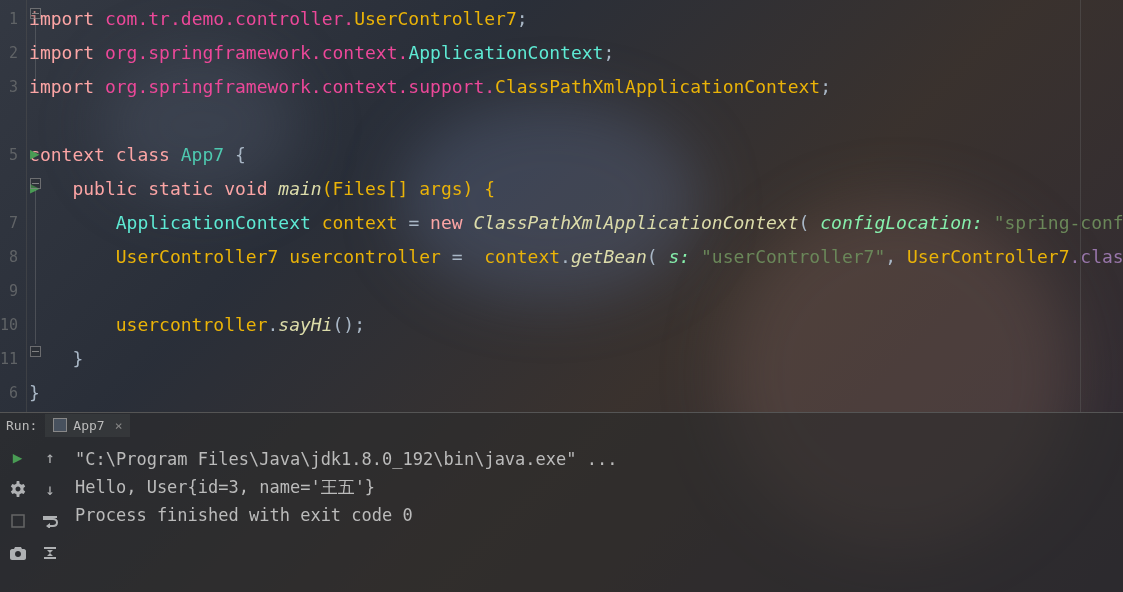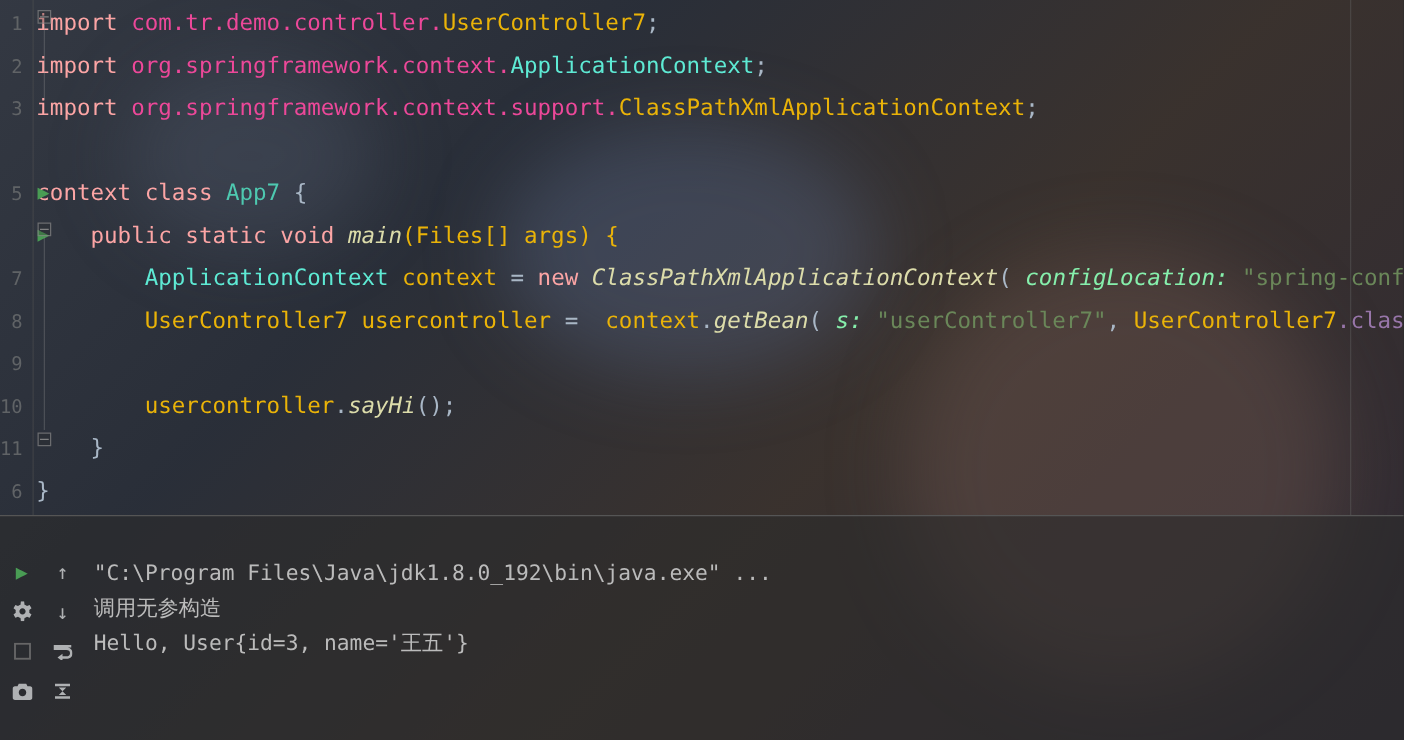--- a/index.html
+++ b/index.html
@@ -232,20 +232,28 @@
     <div class="code-line">        <span class="cls-blue">ApplicationContext</span><span class="ident"> context </span><span class="punct">= </span><span class="kw-orange">new </span><span class="fn-yellow">ClassPathXmlApplicationContext</span><span class="punct">( </span><span class="hint">configLocation: </span><span class="str">"spring-config.xml"</span></div>
     <div class="code-line">        <span class="ident">UserController7</span><span class="ident"> usercontroller </span><span class="punct">=  </span><span class="ident">context</span><span class="punct">.</span><span class="fn-yellow">getBean</span><span class="punct">( </span><span class="hint">s: </span><span class="str">"userController7"</span><span class="punct">, </span><span class="ident">UserController7</span><span class="field">.class</span></div>
     <div class="code-line"></div>
     <div class="code-line">        <span class="ident">usercontroller</span><span class="punct">.</span><span class="fn-yellow">sayHi</span><span class="punct">();</span></div>
     <div class="code-line">    <span class="punct">}</span></div>
     <div class="code-line"><span class="punct">}</span></div>
   </div>
 </div>
 
 <div class="run-panel">
+  <div class="run-header">
+    <span>Run:</span>
+    <div class="run-tab">
+      <div class="run-tab-icon"></div>
+      <span>App7</span>
+      <span class="run-close">×</span>
+    </div>
+  </div>
   <div class="run-tools">
     <div class="tool-btn" style="color:#499c54">▶</div>
     <div class="tool-btn">
       <svg width="16" height="16" viewBox="0 0 16 16">
           <path fill="#afb1b3" d="M13.5 8c0-.4 0-.8-.1-1.1l1.8-1.4-1.5-2.6-2.1.8c-.6-.5-1.3-.8-2-1L9.3 0H6.7l-.3 2.7c-.7.2-1.4.5-2 1l-2.1-.8L.8 5.5l1.8 1.4c-.1.3-.1.7-.1 1.1s0 .8.1 1.1L.8 10.5l1.5 2.6 2.1-.8c.6.5 1.3.8 2 1l.3 2.7h2.6l.3-2.7c.7-.2 1.4-.5 2-1l2.1.8 1.5-2.6-1.8-1.4c.1-.3.1-.7.1-1.1zM8 10.5c-1.4 0-2.5-1.1-2.5-2.5S6.6 5.5 8 5.5s2.5 1.1 2.5 2.5-1.1 2.5-2.5 2.5z"></path>
         </svg>
     </div>
     <div class="tool-btn">
       <svg width="14" height="14" viewBox="0 0 14 14">
           <rect x="1" y="1" width="12" height="12" fill="none" stroke="#666" stroke-width="1.5"></rect>
@@ -266,17 +274,17 @@
         </svg>
     </div>
     <div class="tool-btn">
       <svg width="16" height="14" viewBox="0 0 16 14">
           <path fill="#afb1b3" d="M2 1h12v2H2zm0 10h12v2H2zm3-7l3 3 3-3H5zm0 6l3-3 3 3H5z"></path>
         </svg>
     </div>
   </div>
   <div class="console">
     <div class="console-line">"C:\Program Files\Java\jdk1.8.0_192\bin\java.exe" ...</div>
-    <div class="console-line">调用无参构造</div>
     <div class="console-line">Hello, User{id=3, name='王五'}</div>
     <div class="console-line"></div>
+    <div class="console-line">Process finished with exit code 0</div>
   </div>
 </div>
 
 </body></html>

